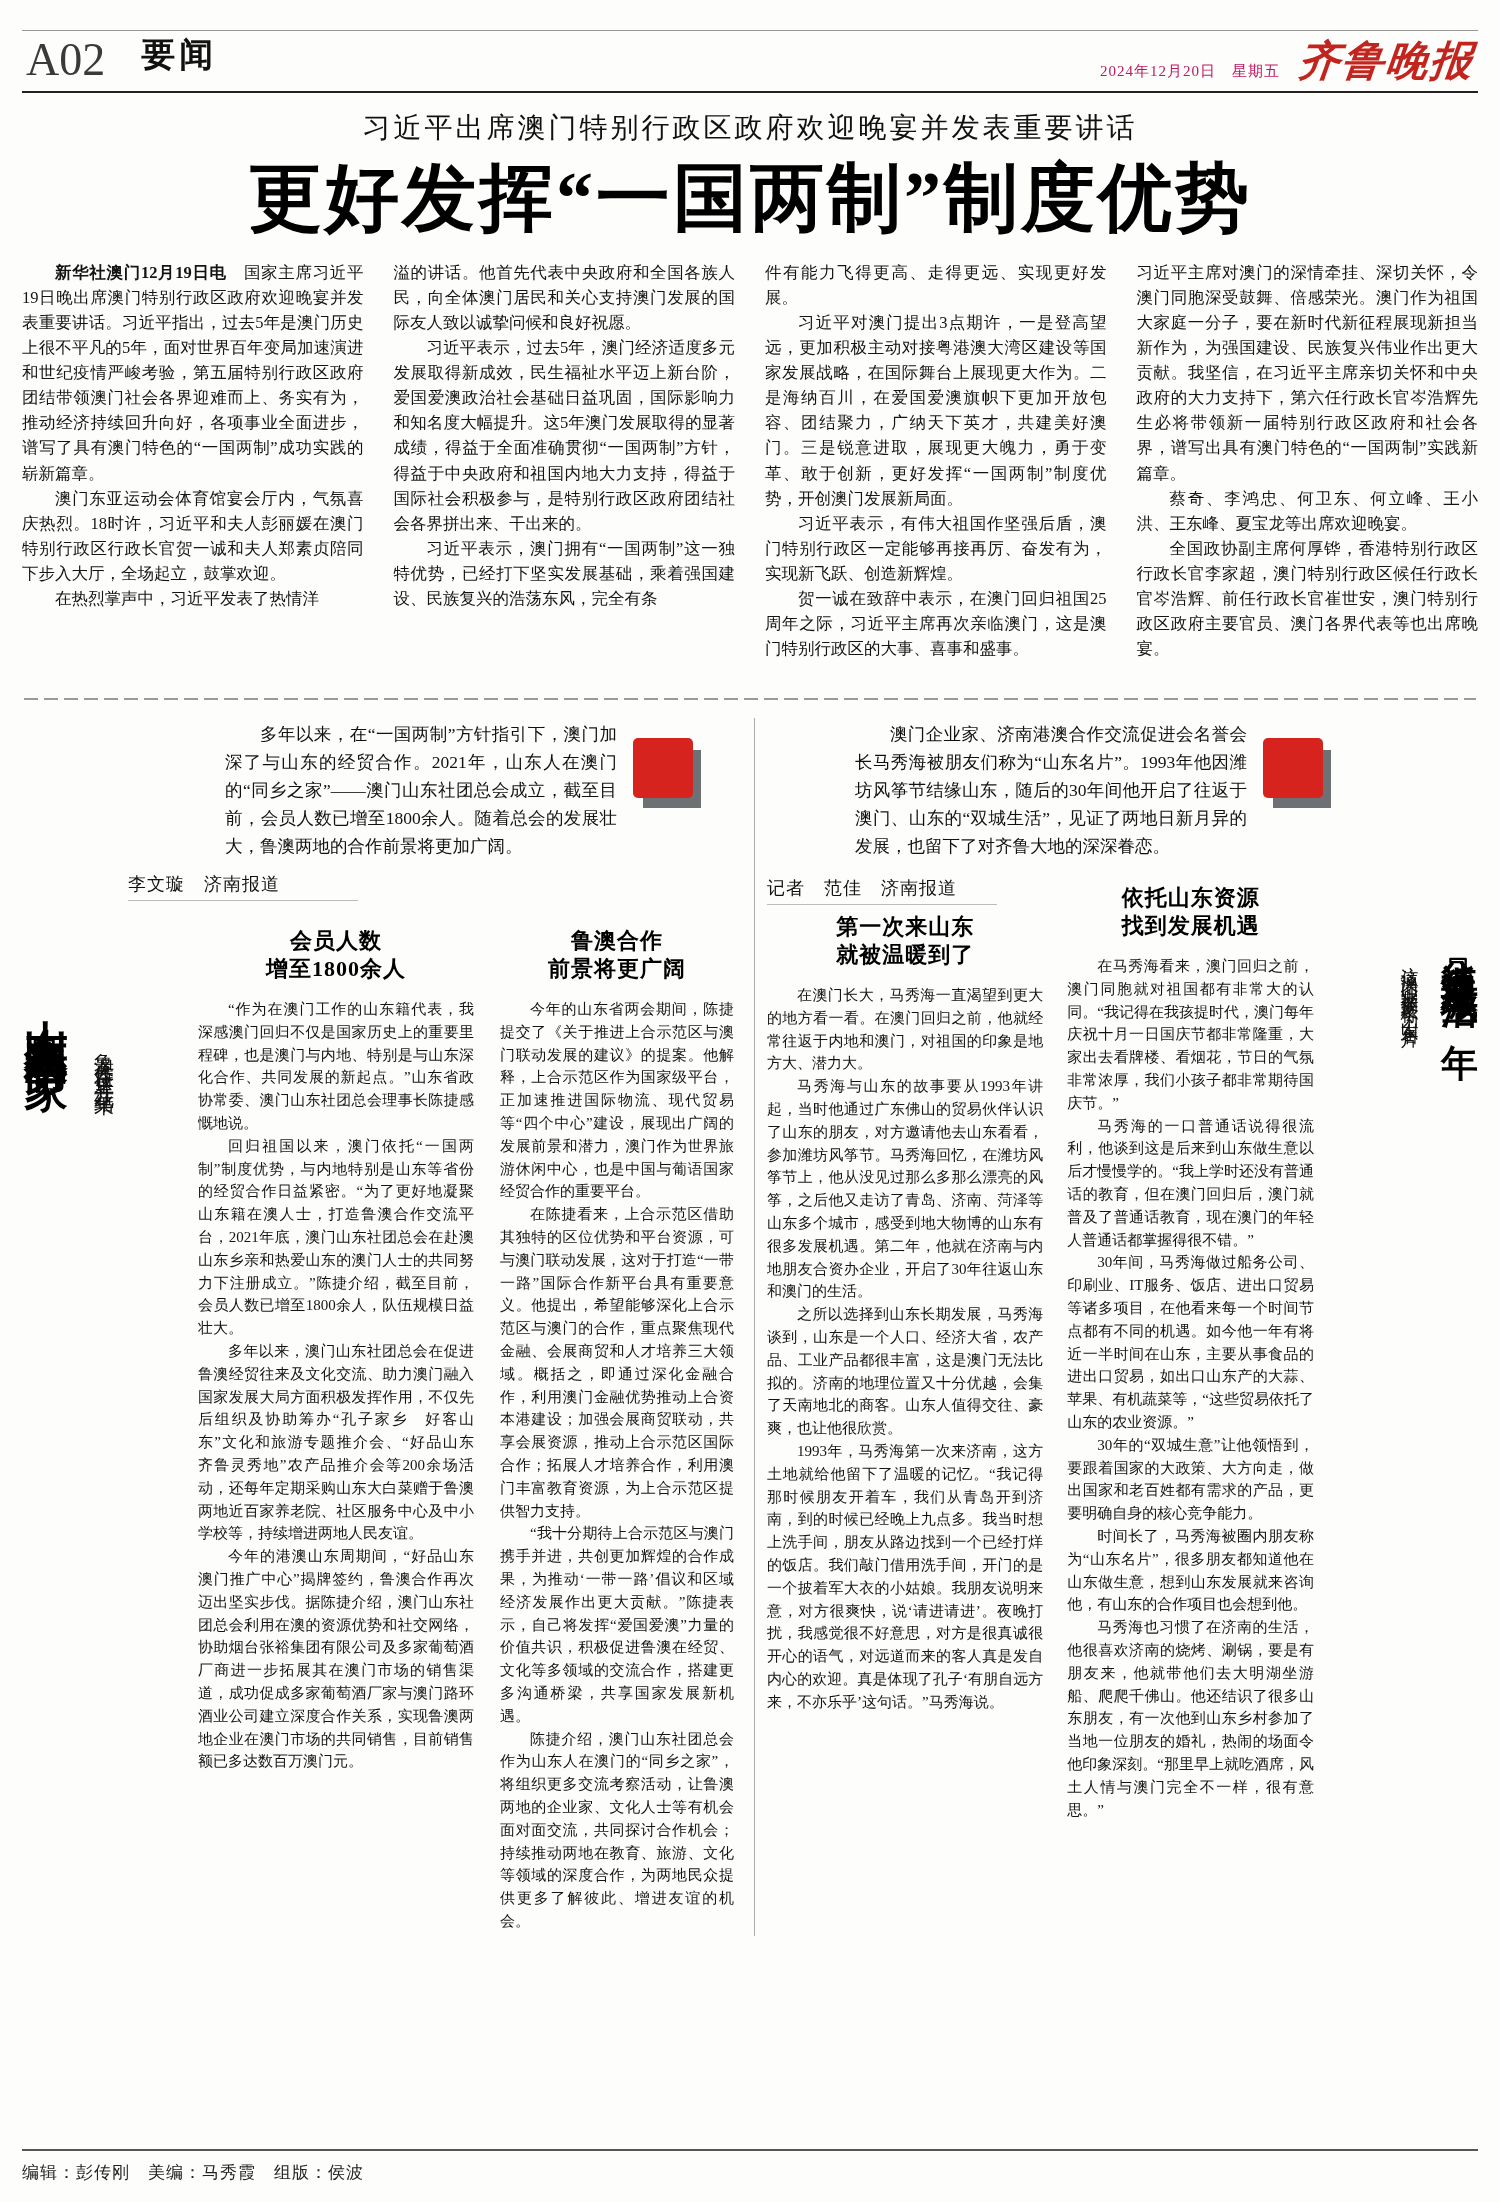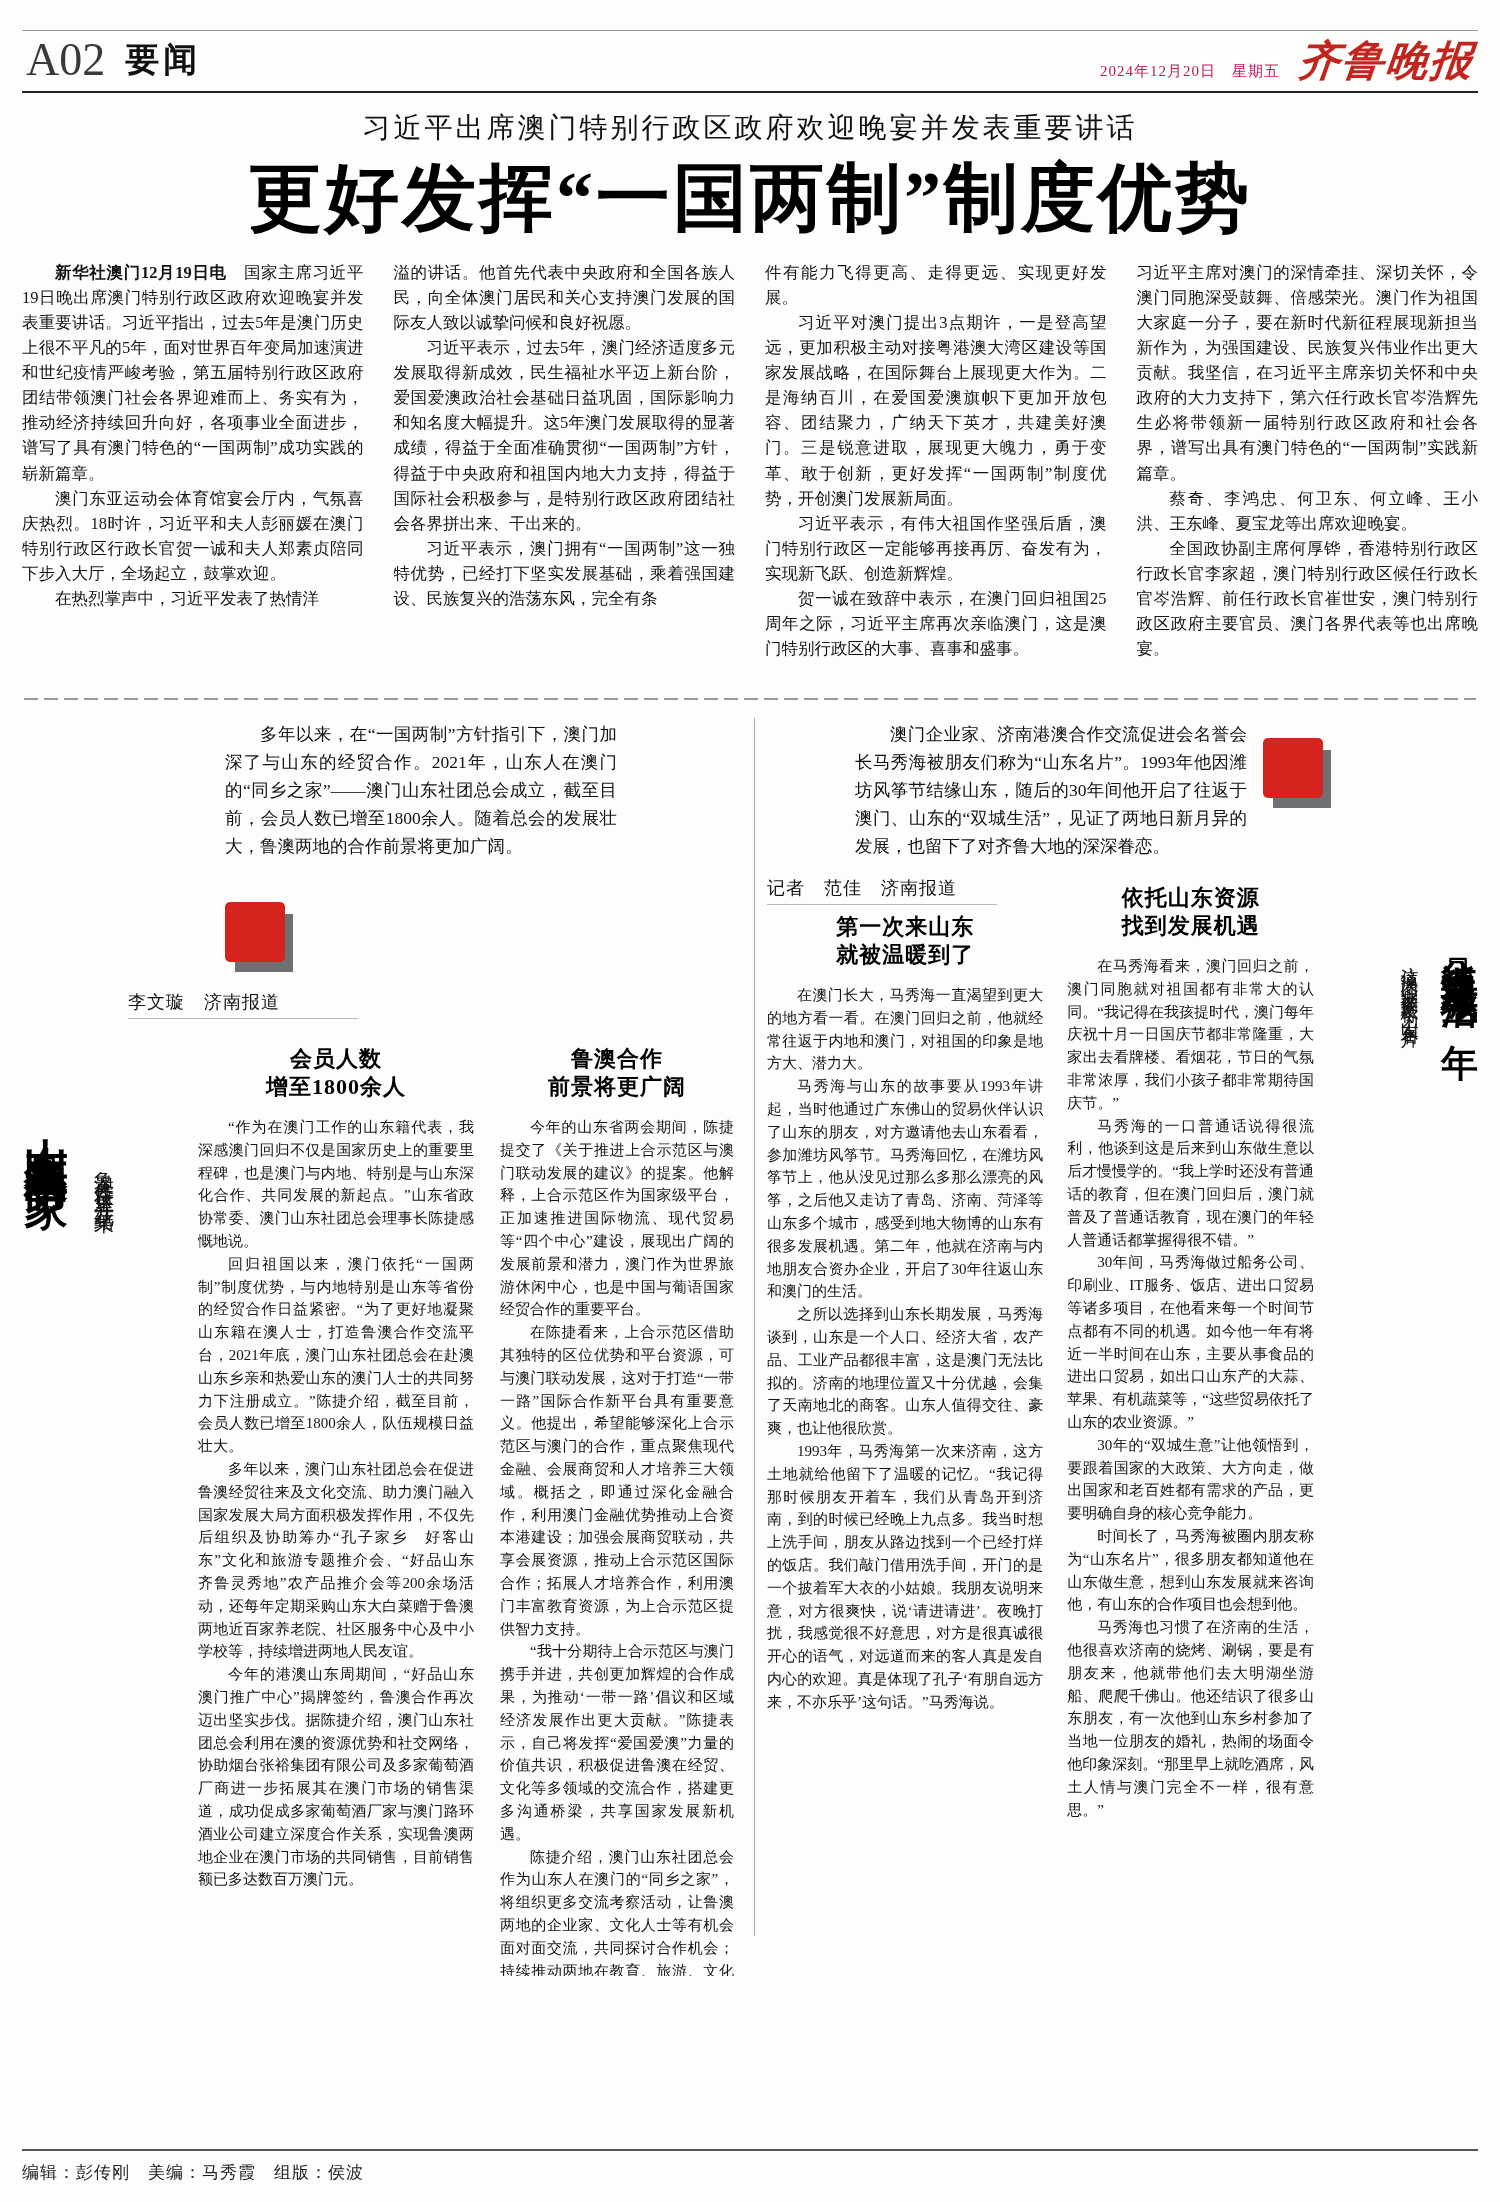--- a/index.html
+++ b/index.html
@@ -2,21 +2,21 @@
 <html><head>
 <meta charset="utf-8">
 <style>
   * { margin:0; padding:0; box-sizing:border-box; }
   body { background:#e8e8e8; font-family:"Liberation Serif","DejaVu Serif",serif; }
   .page { position:relative; width:1500px; height:2202px; margin:0 auto; background:#fdfdfc; color:#1a1a1a; overflow:hidden; }
 
   
   .top-rule { margin:30px 22px 0; border-top:1px solid #999; }
   .masthead { display:flex; align-items:flex-end; justify-content:space-between; padding:6px 26px 8px; }
-  .mh-left { display:flex; align-items:center; gap:20px; }
+  .mh-left { display:flex; align-items:flex-start; gap:36px; }
   .page-no { font-size:46px; line-height:1; color:#3a3a3a; font-family:"Liberation Serif",serif; }
   .section-name { font-size:34px; line-height:1.05; font-weight:900; color:#111; letter-spacing:4px; }
   .mh-right { display:flex; align-items:flex-end; gap:18px; padding-bottom:2px; }
   .issue-date { font-size:15px; color:#be185d; letter-spacing:1px; }
   .paper-logo { font-size:42px; line-height:.9; font-weight:bold; font-style:italic; color:#c2251e; letter-spacing:2px; transform:skewX(-6deg); font-family:"Liberation Serif",serif; }
   .masthead-rule { margin:0 22px; border-top:2px solid #222; }
 
   
   .lead { text-align:center; padding:16px 22px 0; }
   .kicker { font-size:28px; letter-spacing:3px; color:#111; margin-bottom:10px; }
@@ -31,21 +31,21 @@
   .section-divider { margin:10px 24px 8px; height:2px;
     background:repeating-linear-gradient(90deg,#9a9a9a 0 14px,transparent 14px 20px); }
 
   
   .features { display:flex; padding:4px 20px 0; height:1268px; overflow:hidden; }
   .feature-left { width:722px; flex:0 0 722px; }
   .feature-divider { width:1px; background:#aaa; margin:6px 12px 40px; }
   .feature-right { flex:1; }
 
   .intro-row { display:flex; align-items:flex-start; gap:16px; }
-  .intro-row.left { padding-left:205px;flex-direction:column; }
+  .intro-row.left { padding-left:205px; }
   .intro-row.right { padding-left:88px; }
   .intro-text { width:392px; font-size:17.5px; line-height:1.6; text-indent:2em; color:#111; padding-top:8px; text-align:justify; }
   .red-seal { position:relative; width:76px; height:80px; margin-top:26px; flex:0 0 76px; }
   .red-seal .shadow { position:absolute; left:10px; top:12px; width:58px; height:58px; background:#6d7174; }
   .red-seal .face { position:absolute; left:0; top:0; width:60px; height:60px; background:#d7231d; border-radius:5px; }
 
   .byline { font-size:18px; color:#111; letter-spacing:1px; }
   .byline.left { margin:12px 0 6px 108px; width:230px; border-bottom:1px solid #bbb; padding-bottom:4px; }
   .byline.right { margin:0 0 8px; width:230px; border-bottom:1px solid #bbb; padding-bottom:4px; }
 

